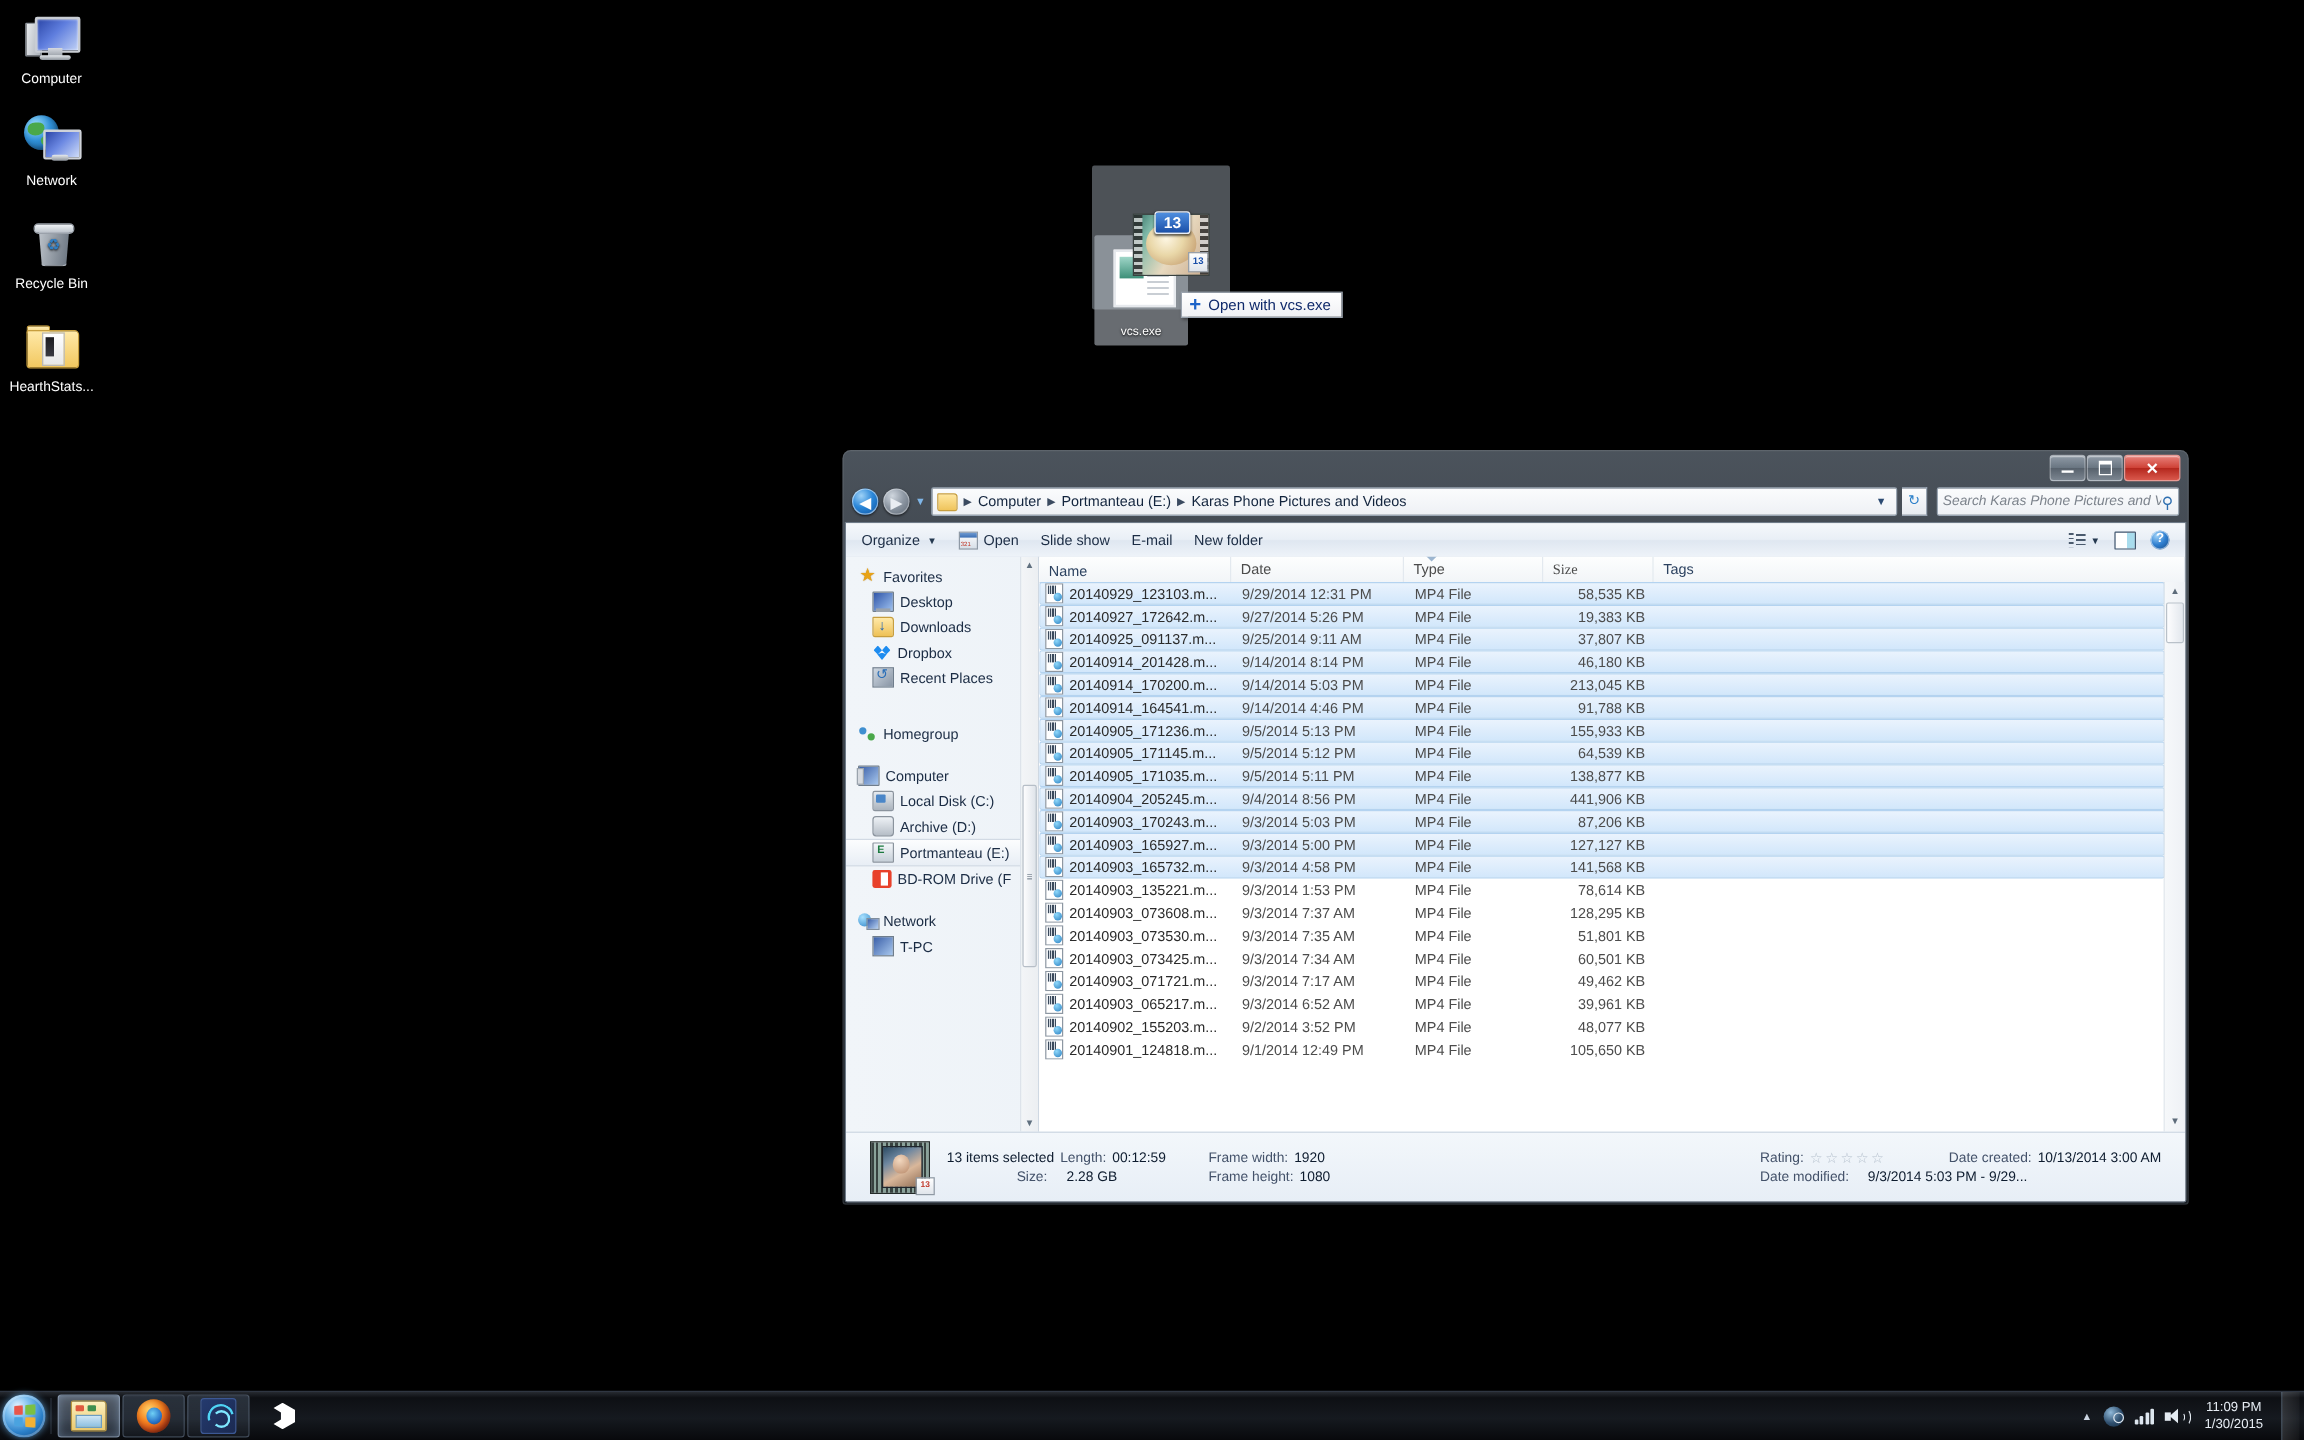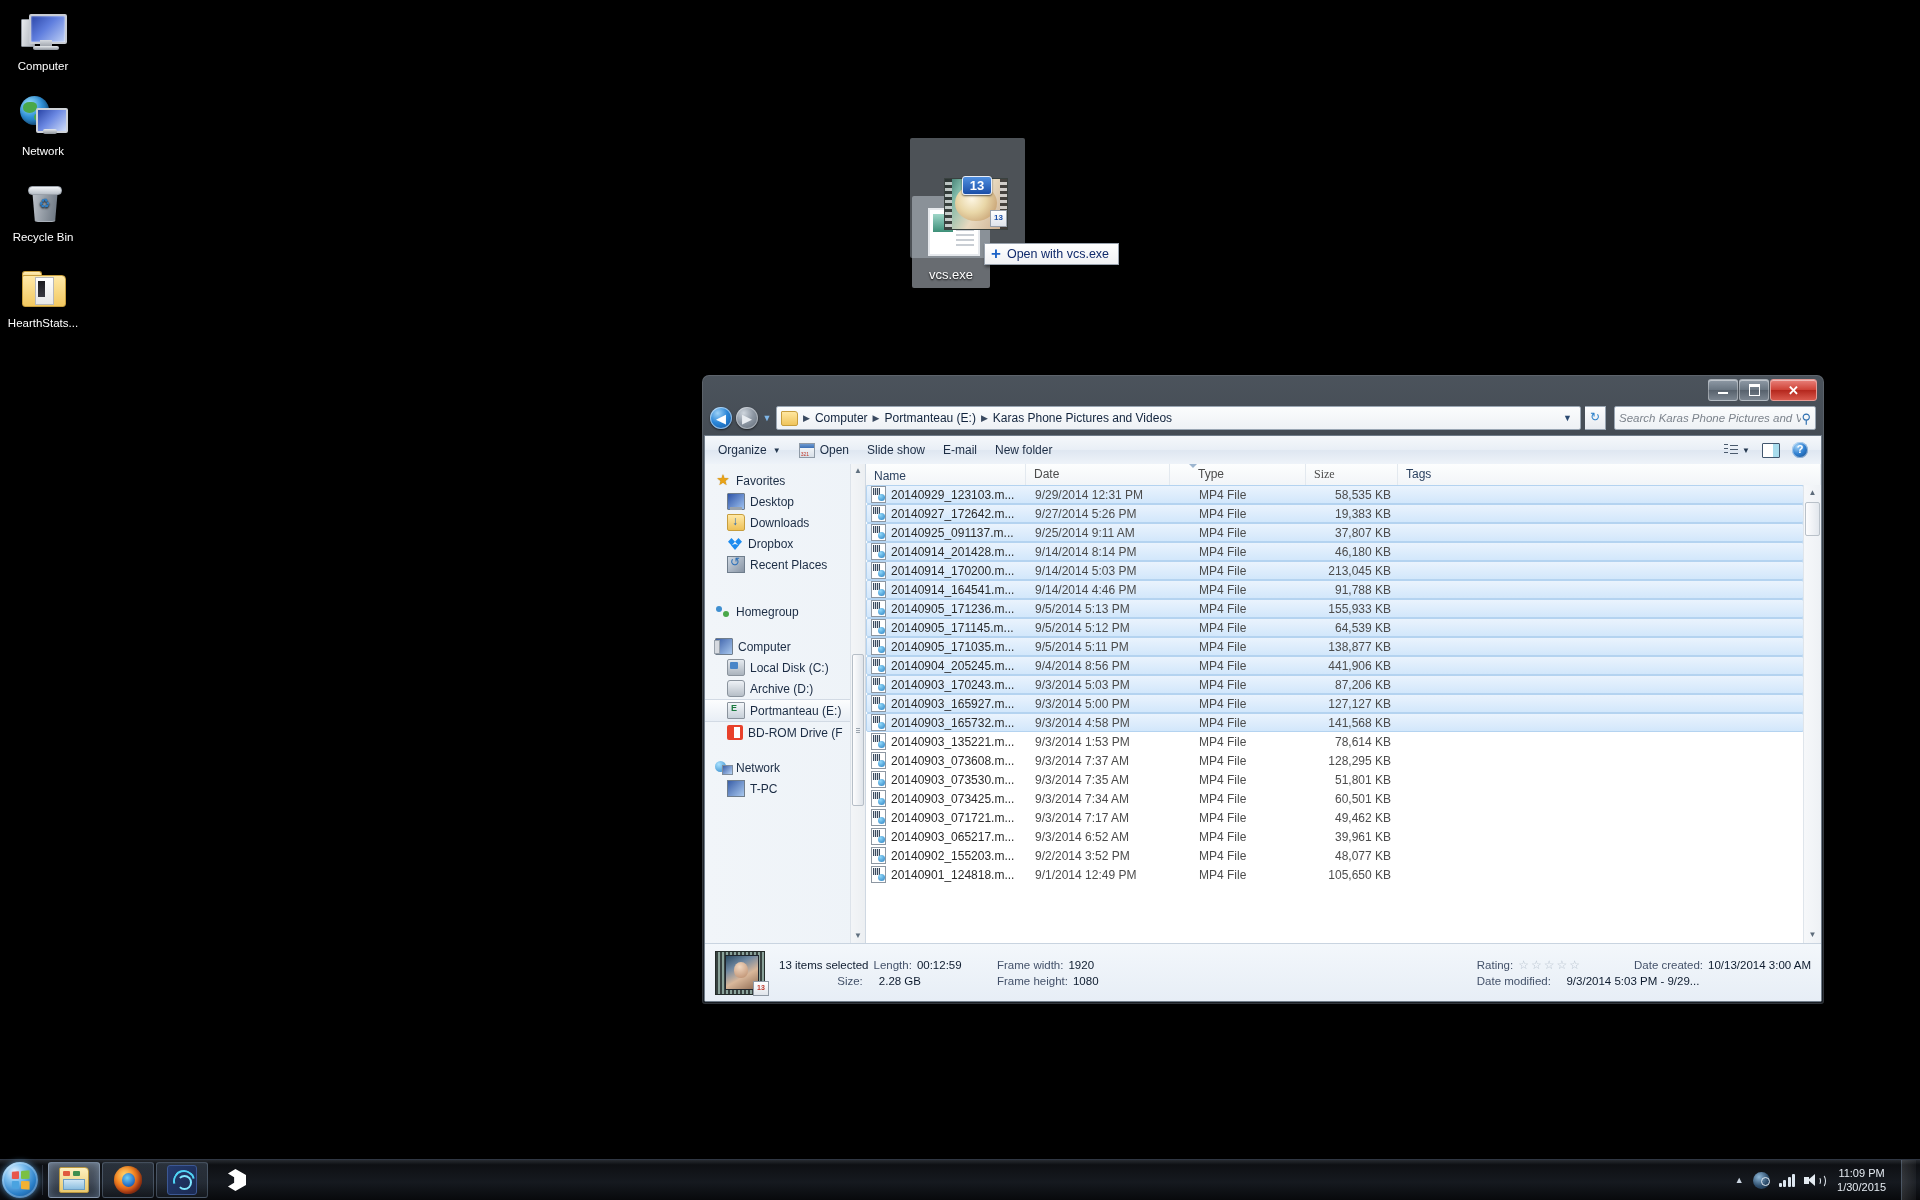--- a/index.html
+++ b/index.html
@@ -167,21 +167,21 @@
   .drag-src-icon .appimg:before {
     content:""; position:absolute; left:3px; top:4px; width:20px; height:18px;
     background:linear-gradient(#9fd6c8,#3d8f78);
   }
   .drag-src-icon .appimg:after {
     content:""; position:absolute; left:26px; top:4px; width:18px; height:34px;
     background: repeating-linear-gradient(#c9ced4 0 2px, #fff 2px 5px);
   }
   .drag-src-icon .nm {
     position:absolute; left:0; right:0; bottom:6px; text-align:center;
-    color:#fff; font-size:13px; text-shadow:0 1px 2px #000;
+    color:#fff; font-size:10px; text-shadow:0 1px 2px #000;
   }
   .drop-tip {
     position:absolute; left:984px; top:243px;
     background: linear-gradient(#ffffff,#f0f1f4);
     border:1px solid #9aa3ae;
     padding:3px 9px 3px 6px;
     font-size:12.5px; color:#102a6b;
     display:flex; align-items:center; gap:6px;
     box-shadow:1px 2px 3px rgba(0,0,0,.45);
     white-space:nowrap;
@@ -465,21 +465,21 @@
     border:1px solid transparent;
   }
   .row.sel {
     background: linear-gradient(#eaf3fd 0%, #d2e7fb 100%);
     border:1px solid #b4d3f0;
     border-radius:2px;
   }
   .cell { padding-left:8px; box-sizing:border-box; white-space:nowrap; overflow:hidden; }
   .c-name { width:160px; display:flex; align-items:center; gap:5px; padding-left:4px; }
   .c-date { width:144px; color:#4c4c4c; }
-  .c-type { width:116px; color:#4c4c4c;margin-left:20px; }
+  .c-type { width:116px; color:#4c4c4c; }
   .c-size { width:92px; color:#4c4c4c; text-align:right; padding-right:8px; padding-left:0; }
   .c-tags { flex:1; }
   .mp4-ic {
     width:13px; height:15px; flex:none; position:relative;
     background:#fff; border:1px solid #8d97a2;
   }
   .mp4-ic:before {
     content:""; position:absolute; left:1px; top:1px; width:7px; height:7px;
     background: repeating-linear-gradient(90deg,#3b4a5c 0 1px, #cfd6de 1px 2px);
   }
@@ -500,21 +500,21 @@
     background: linear-gradient(90deg,#fdfdfe,#e2e7ed);
     border:1px solid #b9c1c9; border-radius:2px;
   }
 
   
   .details {
     position:absolute; left:0; right:0; bottom:0; height:58px;
     background: linear-gradient(#f3f7fb 0%, #e7eef6 100%);
     border-top:1px solid #c9d4e0;
     display:flex; align-items:center;
-    padding: 0 10px;
+    padding: 0 20px;
     font-size:11.5px; color:#1b2c44;
     box-sizing:border-box;
   }
   .det-thumb {
     width:52px; height:44px; flex:none; margin-right:12px; position:relative;
   }
   .det-thumb .stack {
     position:absolute; left:0; top:0; width:48px; height:42px;
     background: repeating-linear-gradient(90deg, #37413f 0 2px, #8aa29a 2px 4px);
     border:1px solid #232b29;

